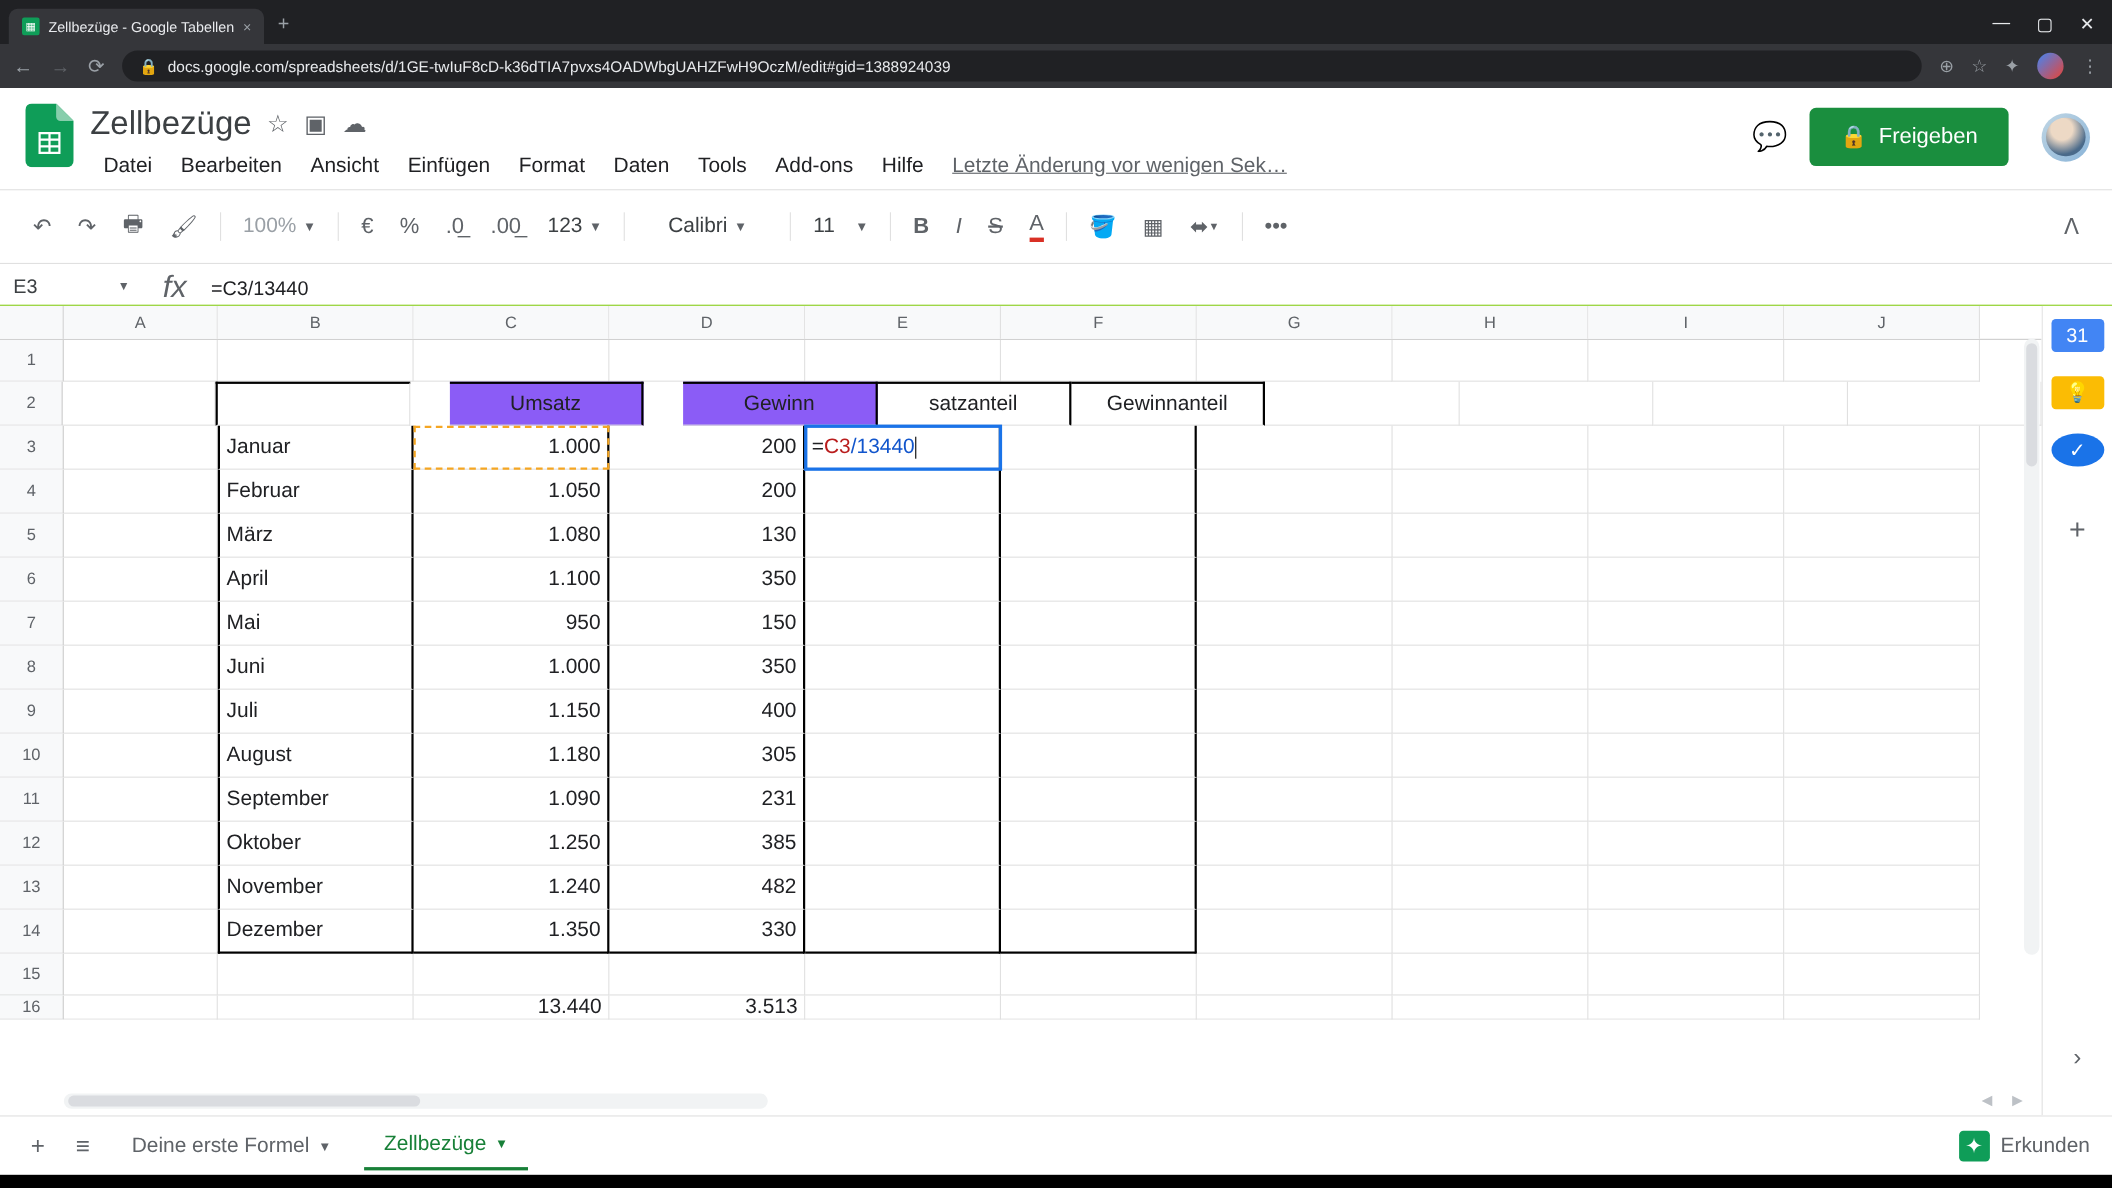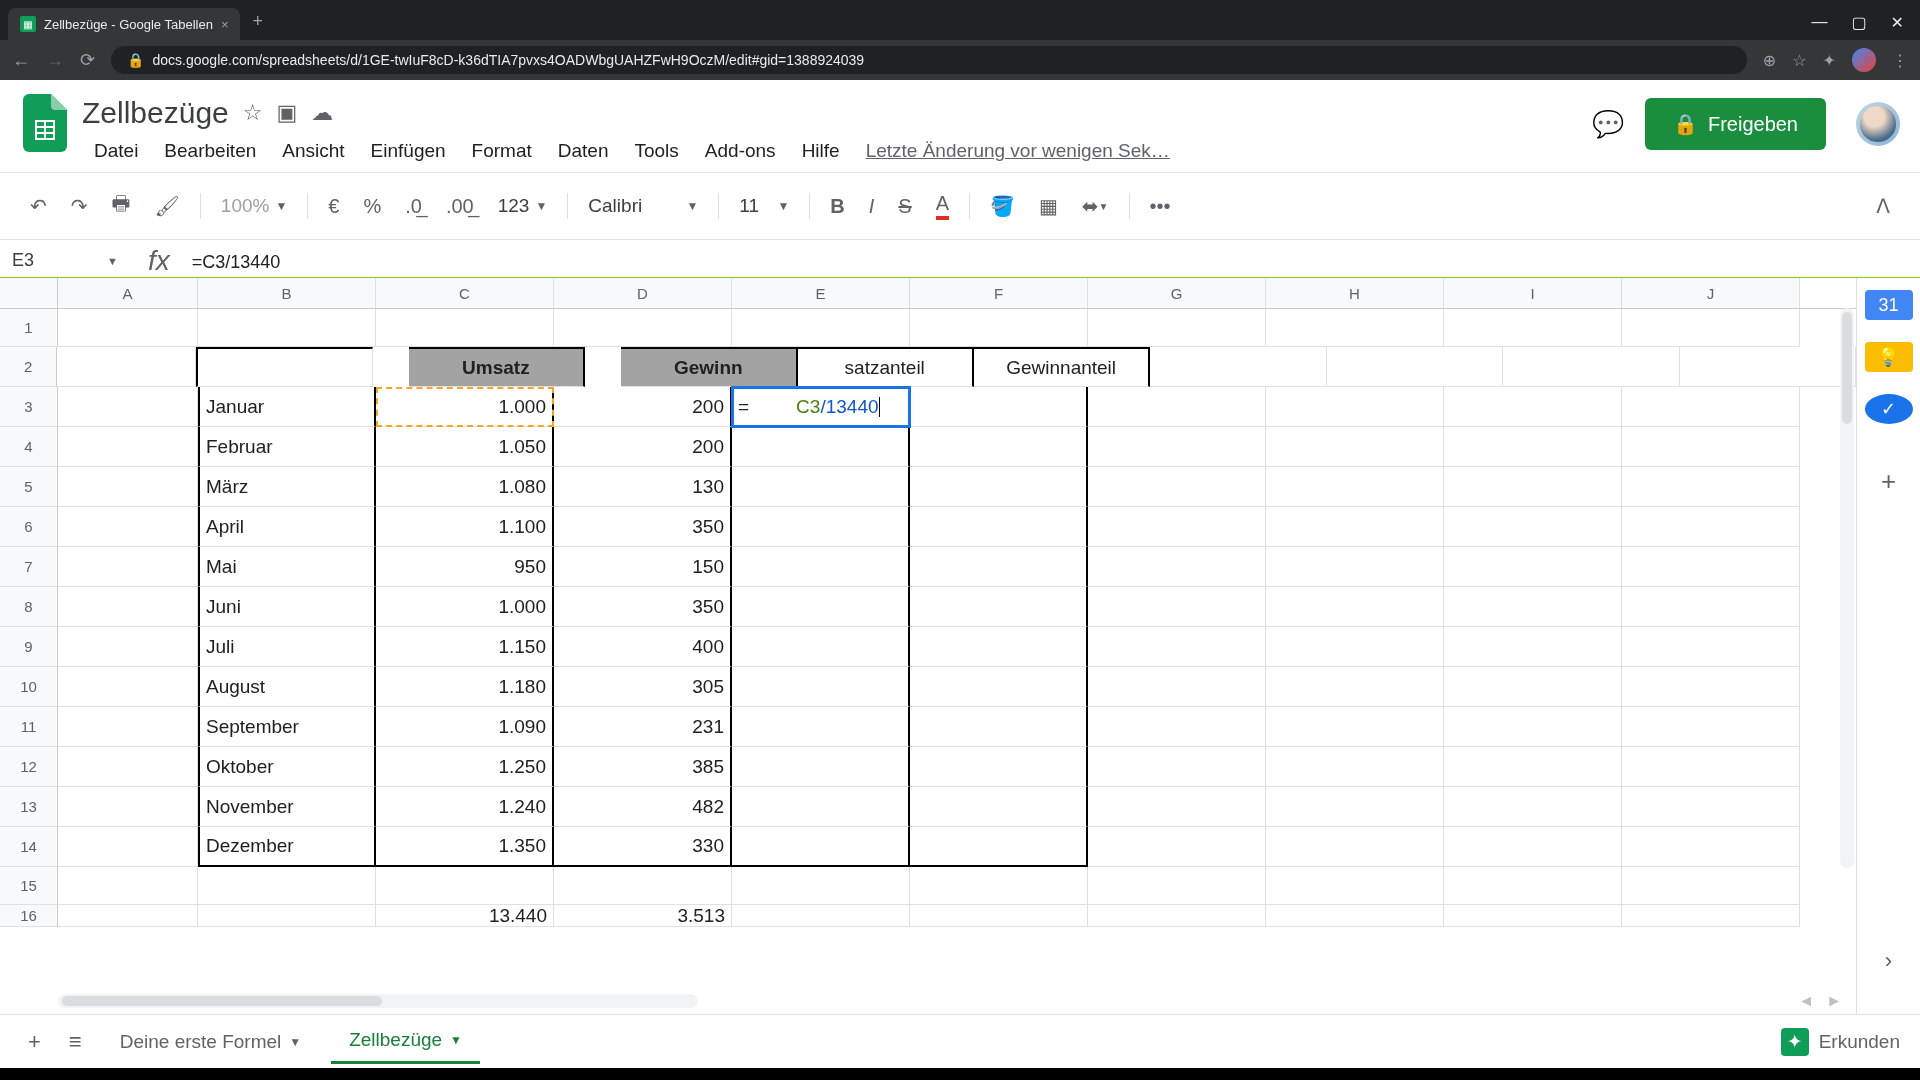--- a/index.html
+++ b/index.html
@@ -50,35 +50,35 @@
 
 .sheet-area { flex:1; display:flex; position:relative; overflow:hidden; }
 .grid-wrap { flex:1; overflow:hidden; position:relative; }
 .col-headers { display:flex; position:sticky; top:0; background:#fff; border-bottom:1px solid #ccc; }
 .corner { width:58px; height:30px; border-right:1px solid #ccc; background:#f8f9fa; }
 .col-h { height:30px; border-right:1px solid #e0e0e0; text-align:center; font-size:15px; color:#5f6368; background:#f8f9fa; display:flex; align-items:center; justify-content:center; }
 .row { display:flex; }
 .row-h { width:58px; border-right:1px solid #ccc; border-bottom:1px solid #e0e0e0; text-align:center; font-size:15px; color:#5f6368; background:#f8f9fa; display:flex; align-items:center; justify-content:center; }
 .cell { border-right:1px solid #e0e0e0; border-bottom:1px solid #e0e0e0; padding:0 6px; font-size:19px; color:#202124; display:flex; align-items:center; overflow:hidden; position:relative; }
 .cell.num { justify-content:flex-end; }
-.cell.hdr { background:#a3a3a3; font-weight:700; justify-content:center;margin-left:36px; }
+.cell.hdr { background:#8b5cf6; font-weight:400; justify-content:center;margin-left:36px; }
 .tbl-border-t { border-top:2px solid #000 !important; }
 .tbl-border-b { border-bottom:2px solid #000 !important; }
 .tbl-border-l { border-left:2px solid #000 !important; }
 .tbl-border-r { border-right:2px solid #000 !important; }
 .tbl-inner-v { border-right:2px solid #000 !important; }
 
 .col-A { width:140px; } .col-B { width:178px; } .col-C { width:178px; } .col-D { width:178px; } .col-E { width:178px; } .col-F { width:178px; } .col-G { width:178px; } .col-H { width:178px; } .col-I { width:178px; } .col-J { width:178px; }
 .rh-std{height:40px;}
 .rh-1{height:38px;}
 
 .copied-cell { outline:2px dashed #f5a623; outline-offset:-2px; }
 .editing-cell { outline:3px solid #1a73e8; outline-offset:-2px; background:#fff; z-index:5; align-items:center;}
 .editing-cell .eq{color:#202124;}
-.editing-cell .ref{color:#4d7c0f;margin-left:47px;}
+.editing-cell .ref{color:#b91c1c;}
 .editing-cell .rest{color:#1155cc;}
 .editing-cell .cursor{display:inline-block;width:1px;height:20px;background:#000;animation:blink 1s infinite;vertical-align:middle;}
 @keyframes blink{50%{opacity:0;}}
 
 .side-panel { width:64px; background:#fff; border-left:1px solid #e0e0e0; display:flex; flex-direction:column; align-items:center; padding-top:12px; gap:22px;}
 .sp-icon { width:48px;height:30px;border-radius:4px;display:flex;align-items:center;justify-content:center;font-size:18px;}
 .sp-cal{background:#4285f4;color:#fff;}
 .sp-keep{background:#fbbc04;color:#fff;}
 .sp-tasks{background:#1a73e8;color:#fff;border-radius:50%;}
 .sp-plus{color:#5f6368;font-size:26px;margin-top:20px;}
@@ -184,21 +184,21 @@
     <span class="tb-sep"></span>
     <span class="tb">€</span>
     <span class="tb">%</span>
     <span class="tb">.0̲</span>
     <span class="tb">.00̲</span>
     <div class="tb-select">
         <span>123</span>
         <span class="arrow">▼</span>
       </div>
     <span class="tb-sep"></span>
-    <div class="tb-select" style="min-width:130px;justify-content:space-between">
+    <div class="tb-select" style="min-width:130px;justify-content:center">
         <span>Calibri</span>
         <span class="arrow">▼</span>
       </div>
     <span class="tb-sep"></span>
     <div class="tb-select" style="min-width:70px;justify-content:space-between">
         <span>11</span>
         <span class="arrow">▼</span>
       </div>
     <span class="tb-sep"></span>
     <span class="tb">

